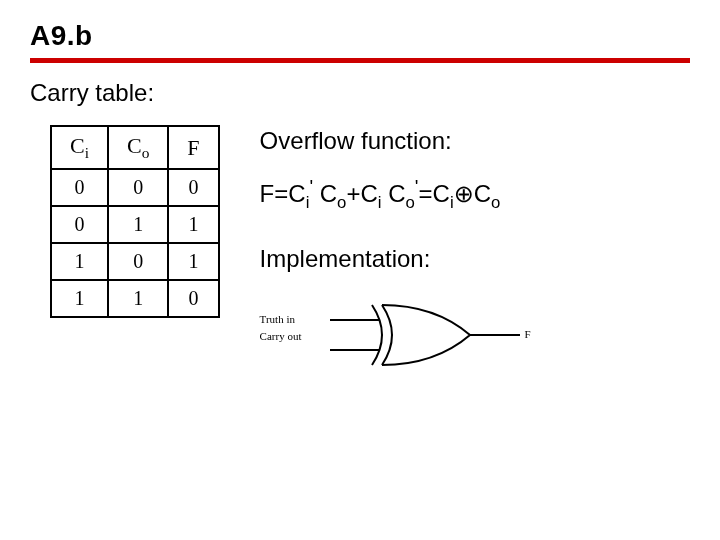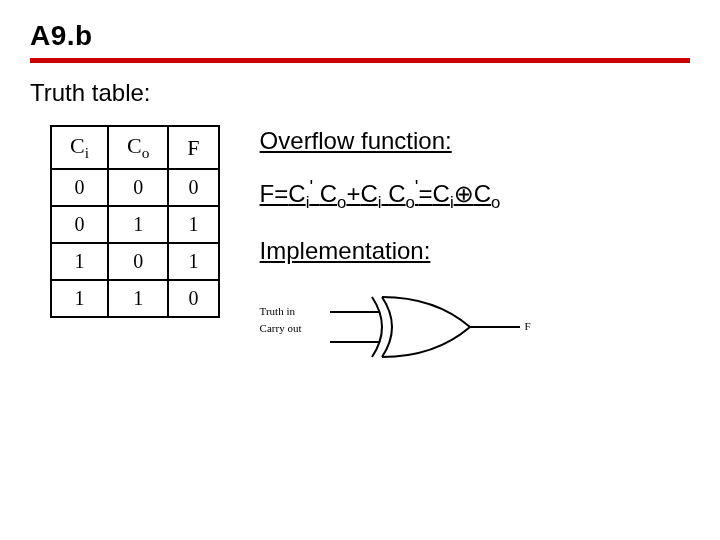--- a/index.html
+++ b/index.html
@@ -59,50 +59,49 @@
   }
   .truth-table td {
     font-size: 20px;
     padding: 6px 18px;
   }
   .sub { font-size: 0.7em; vertical-align: sub; }
   .right-col {
     font-size: 24px;
     line-height: 1.35;
     flex: 1;
-    text-decoration: underline;
   }
   .formula {
     white-space: nowrap;
     margin-top: 17px;
   }
   .formula .var { font-family: inherit; }
   .formula .s { font-size: 0.7em; vertical-align: sub; }
   .formula .p { font-size: 0.8em; vertical-align: super; }
   .impl-label {
-    margin-top: 20px;
+    margin-top: 28px;
   }
   .diagram {
     position: relative;
     height: 110px;
     margin-top: 10px;
   }
   .wire-label {
     position: absolute;
     font-family: "Times New Roman", serif;
     font-size: 11px;
   }
 </style>
 </head>
 <body>
 
 <div class="slide">
   <div class="title">A9.b</div>
   <div class="rule"></div>
-  <div class="subtitle">Truth table:</div>
+  <div class="subtitle">Carry table:</div>
 
   <div class="row">
     <table class="truth-table">
       <thead>
         <tr>
           <th>
             <span>C</span><span class="sub">i</span>
           </th>
           <th>
             <span>C</span><span class="sub">o</span>

